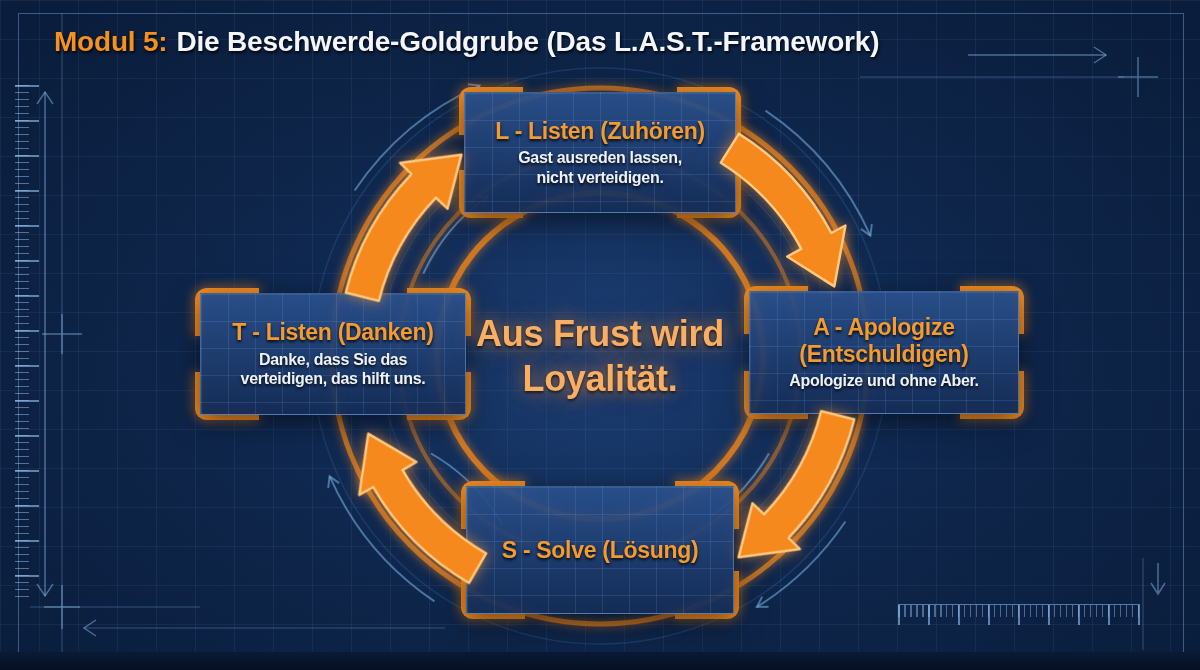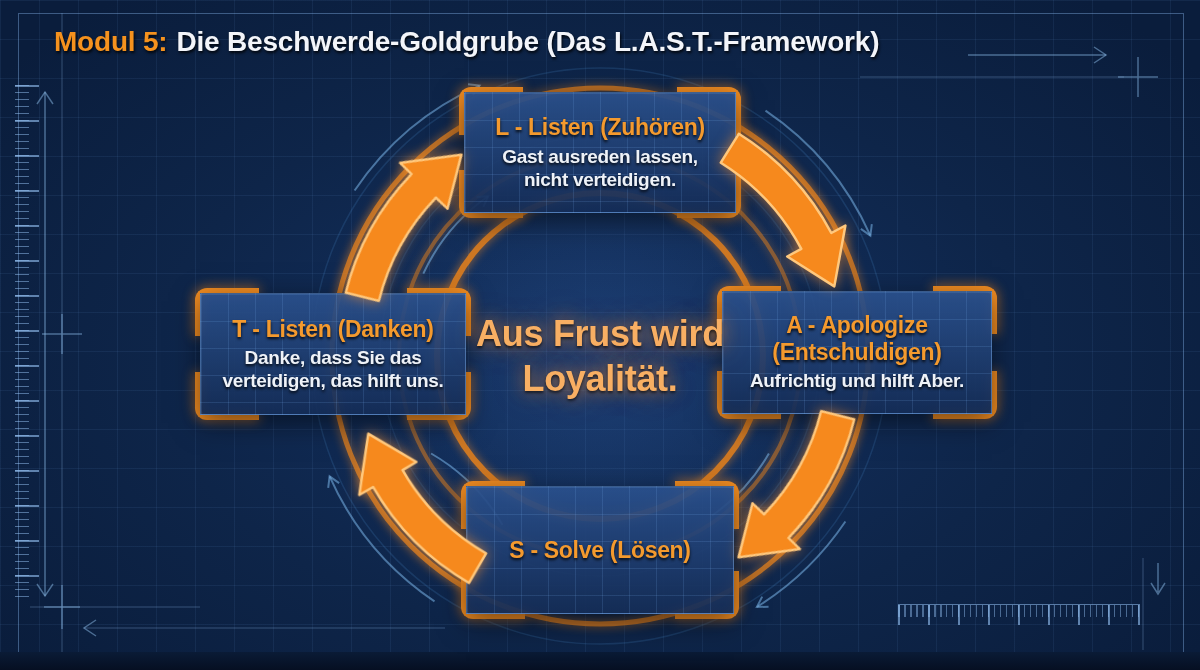--- a/index.html
+++ b/index.html
@@ -81,26 +81,26 @@
   .corner.tl{left:-3px;top:-3px;border-left:6px solid #f08c22;border-top:6px solid #f08c22;border-top-left-radius:12px;}
   .corner.tr{right:-3px;top:-3px;border-right:6px solid #f08c22;border-top:6px solid #f08c22;border-top-right-radius:12px;}
   .corner.bl{left:-3px;bottom:-3px;border-left:6px solid #f08c22;border-bottom:6px solid #f08c22;border-bottom-left-radius:12px;}
   .corner.br{right:-3px;bottom:-3px;border-right:6px solid #f08c22;border-bottom:6px solid #f08c22;border-bottom-right-radius:12px;}
   .step-heading{
     color:#f49a2e;font-weight:700;font-size:23px;line-height:1.15;
     letter-spacing:-.3px;white-space:pre-line;
     text-shadow:0 2px 3px rgba(0,0,0,.85);
   }
   .step-body{
-    color:#eef2f8;font-weight:700;font-size:19px;line-height:1.22;
+    color:#eef2f8;font-weight:700;font-size:16px;line-height:1.22;
     letter-spacing:-.3px;white-space:pre-line;
     text-shadow:0 2px 3px rgba(0,0,0,.85);
   }
   .pos-top{left:462px;top:90px;width:276px;height:125px;}
-  .pos-right{left:720px;top:289px;width:274px;height:127px;}
+  .pos-right{left:747px;top:289px;width:274px;height:127px;}
   .pos-bottom{left:464px;top:484px;width:272px;height:132px;}
   .pos-left{left:198px;top:291px;width:270px;height:126px;}
   .center-message{
     position:absolute;left:600px;top:357px;transform:translate(-50%,-50%);z-index:2;
     width:340px;text-align:center;white-space:pre-line;
     color:#f8af63;font-weight:700;font-size:36px;line-height:1.24;letter-spacing:-.3px;
     text-shadow:0 2px 3px rgba(0,0,0,.6), 0 0 16px rgba(246,138,36,.55), 0 0 32px rgba(246,138,36,.35);
   }
 </style>
 </head>
@@ -173,31 +173,31 @@
   </div>
 
   <div class="step-box pos-right">
     <span class="corner tl"></span>
     <span class="corner tr"></span>
     <span class="corner bl"></span>
     <span class="corner br"></span>
     <div class="panel">
       <div class="step-heading">A - Apologize
 (Entschuldigen)</div>
-      <div class="step-body">Aufrichtig und hilft Aber.</div>
+      <div class="step-body">Apologize und ohne Aber.</div>
     </div>
   </div>
 
   <div class="step-box pos-bottom">
     <span class="corner tl"></span>
     <span class="corner tr"></span>
     <span class="corner bl"></span>
     <span class="corner br"></span>
     <div class="panel">
-      <div class="step-heading">S - Solve (Lösen)</div>
+      <div class="step-heading">S - Solve (Lösung)</div>
     </div>
   </div>
 
   <div class="step-box pos-left">
     <span class="corner tl"></span>
     <span class="corner tr"></span>
     <span class="corner bl"></span>
     <span class="corner br"></span>
     <div class="panel">
       <div class="step-heading">T - Listen (Danken)</div>

